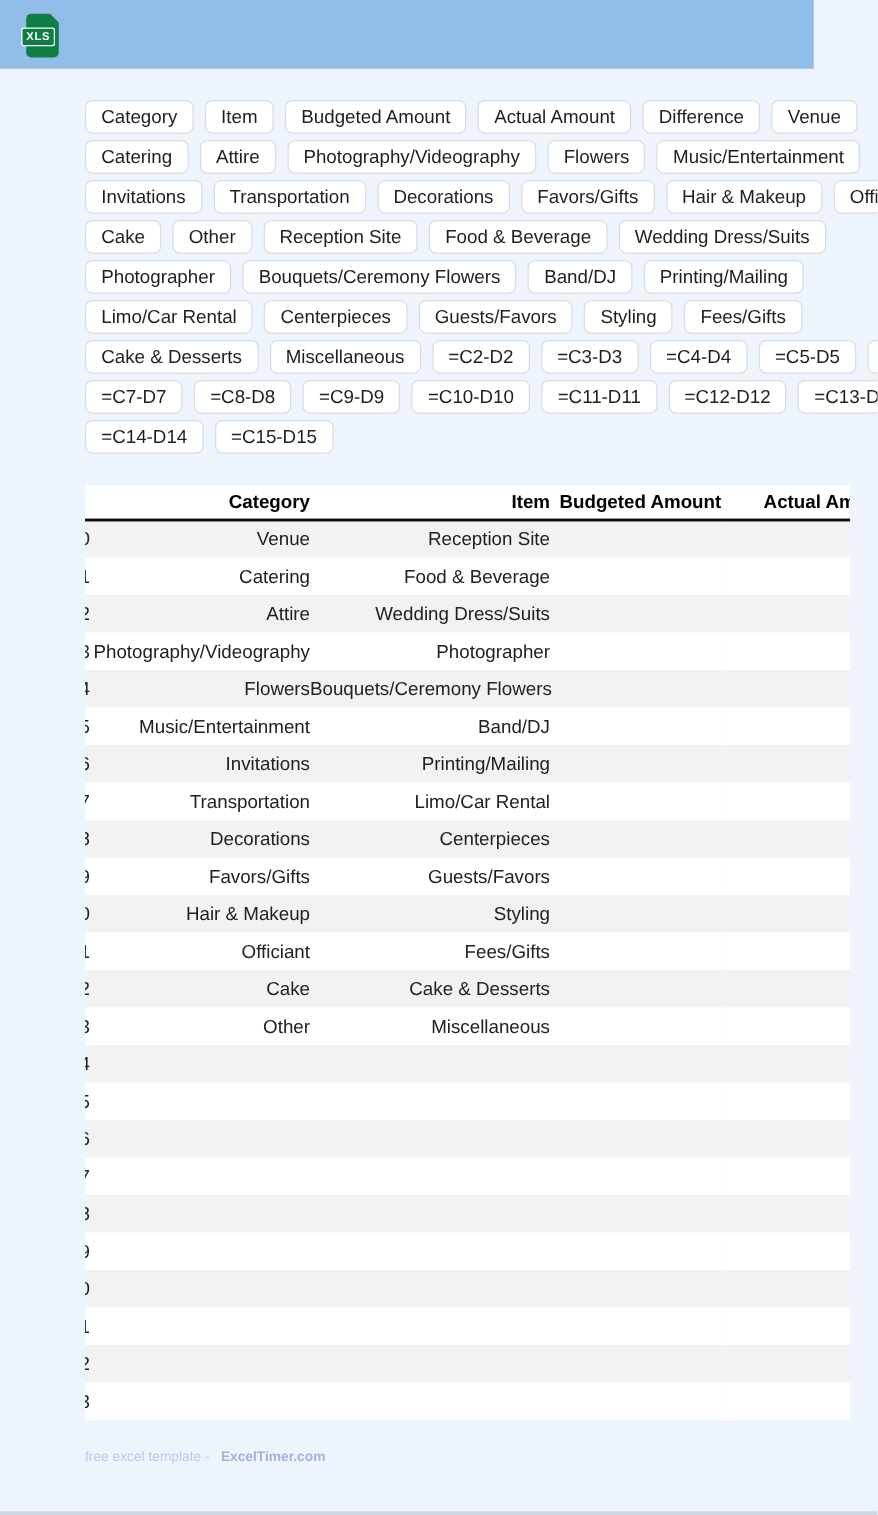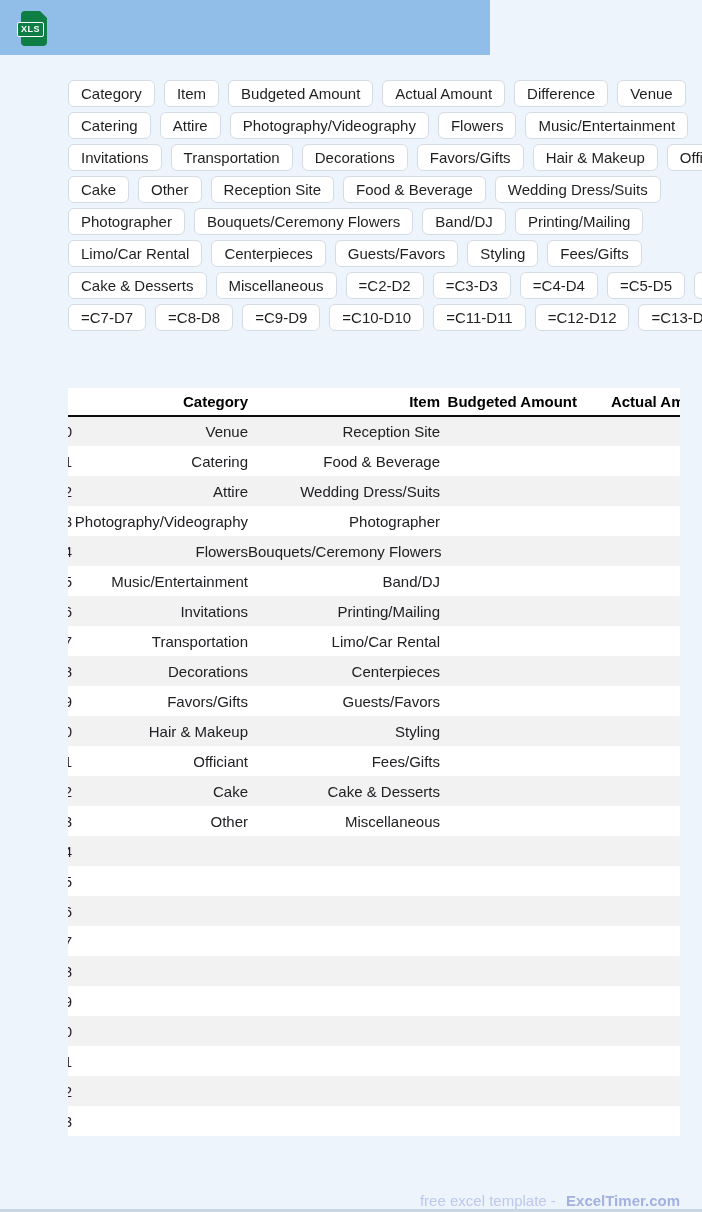--- a/index.html
+++ b/index.html
@@ -7,21 +7,21 @@
   body {
     position:relative;
     background:#eef4fb;
     font-family:"Liberation Sans","DejaVu Sans",sans-serif;
     color:#202124;
     overflow:hidden;
   }
   
   .header-band {
     position:absolute; left:0; top:0;
-    width:490px; height:55px;
+    width:651px; height:55px;
     background:#90bee9;
     display:flex; align-items:center;
   }
   .xls-icon {
     position:absolute; left:21px; top:11px;
     width:26px; height:35px;
     background:#0e7e45;
     border-radius:4px;
   }
   .xls-icon .fold {
@@ -103,23 +103,22 @@
     text-align:right;
     color:#202124;
     white-space:nowrap;
   }
   table.budget tr.even td { background:#f2f2f2; }
   table.budget tr.odd  td { background:#ffffff; }
   
   .footer {
     position:absolute; left:68px; top:1160px;
     width:612px;
-    text-align:right;
-    font-size:15px;
-    margin-top:32px;
+    text-align:left;
+    font-size:11px;
   }
   .footer .soft { color:#bcc8ee; }
   .footer .brand { color:#a2b1e1; font-weight:bold; margin-left:6px; cursor:pointer; }
   .bottom-line {
     position:absolute; left:0; bottom:0;
     width:702px; height:3px;
     background:#ccd7e4;
   }
 </style>
 </head>
@@ -186,20 +185,24 @@
       <span class="chip">=C6-D6</span>
     </div>
     <div class="chip-row">
       <span class="chip">=C7-D7</span>
       <span class="chip">=C8-D8</span>
       <span class="chip">=C9-D9</span>
       <span class="chip">=C10-D10</span>
       <span class="chip">=C11-D11</span>
       <span class="chip">=C12-D12</span>
       <span class="chip">=C13-D13</span>
+    </div>
+    <div class="chip-row">
+      <span class="chip">=C14-D14</span>
+      <span class="chip">=C15-D15</span>
     </div>
   </div>
 
 <div class="table-clip">
   <table class="budget">
     <colgroup>
       <col class="c0">
         <col class="c1">
         <col class="c2">
         <col class="c3">

